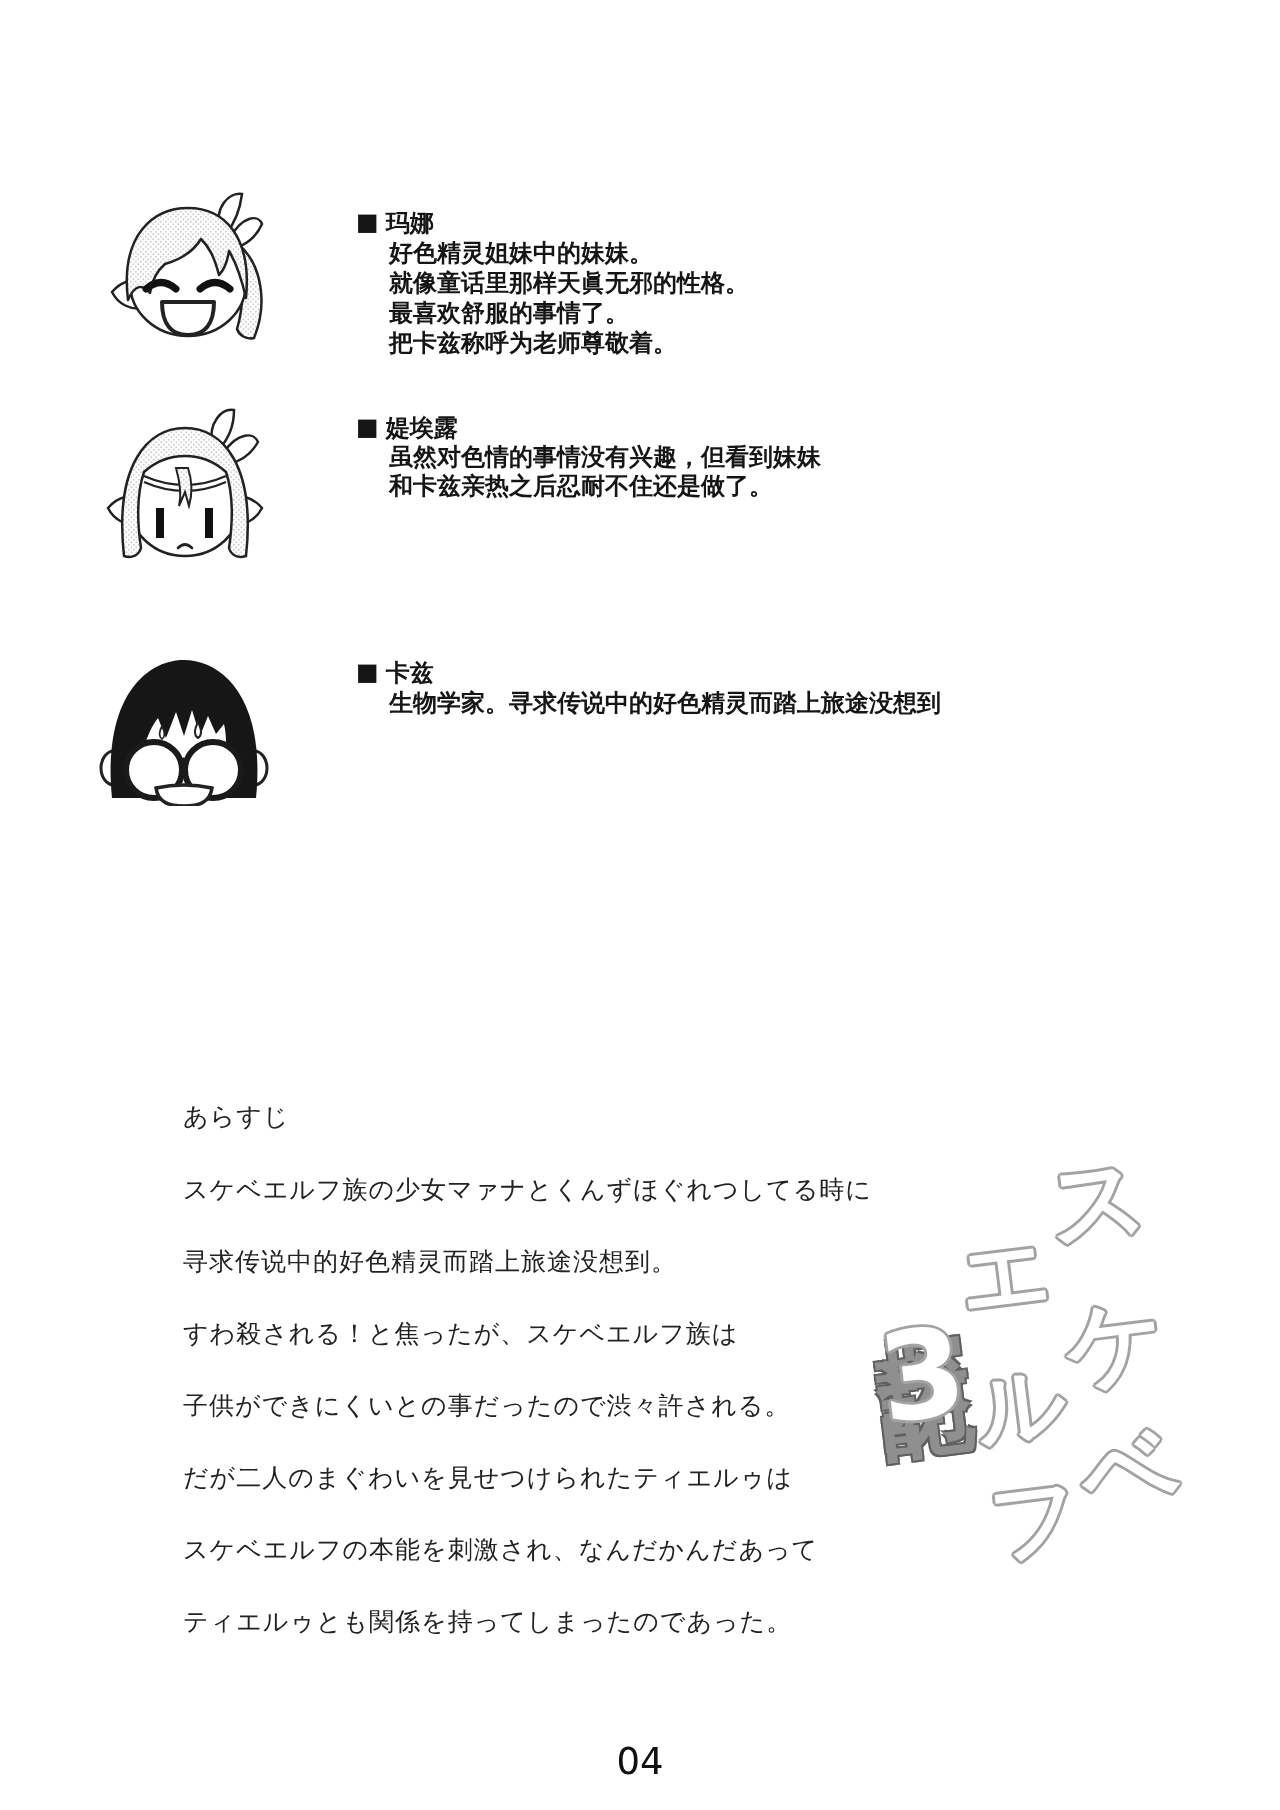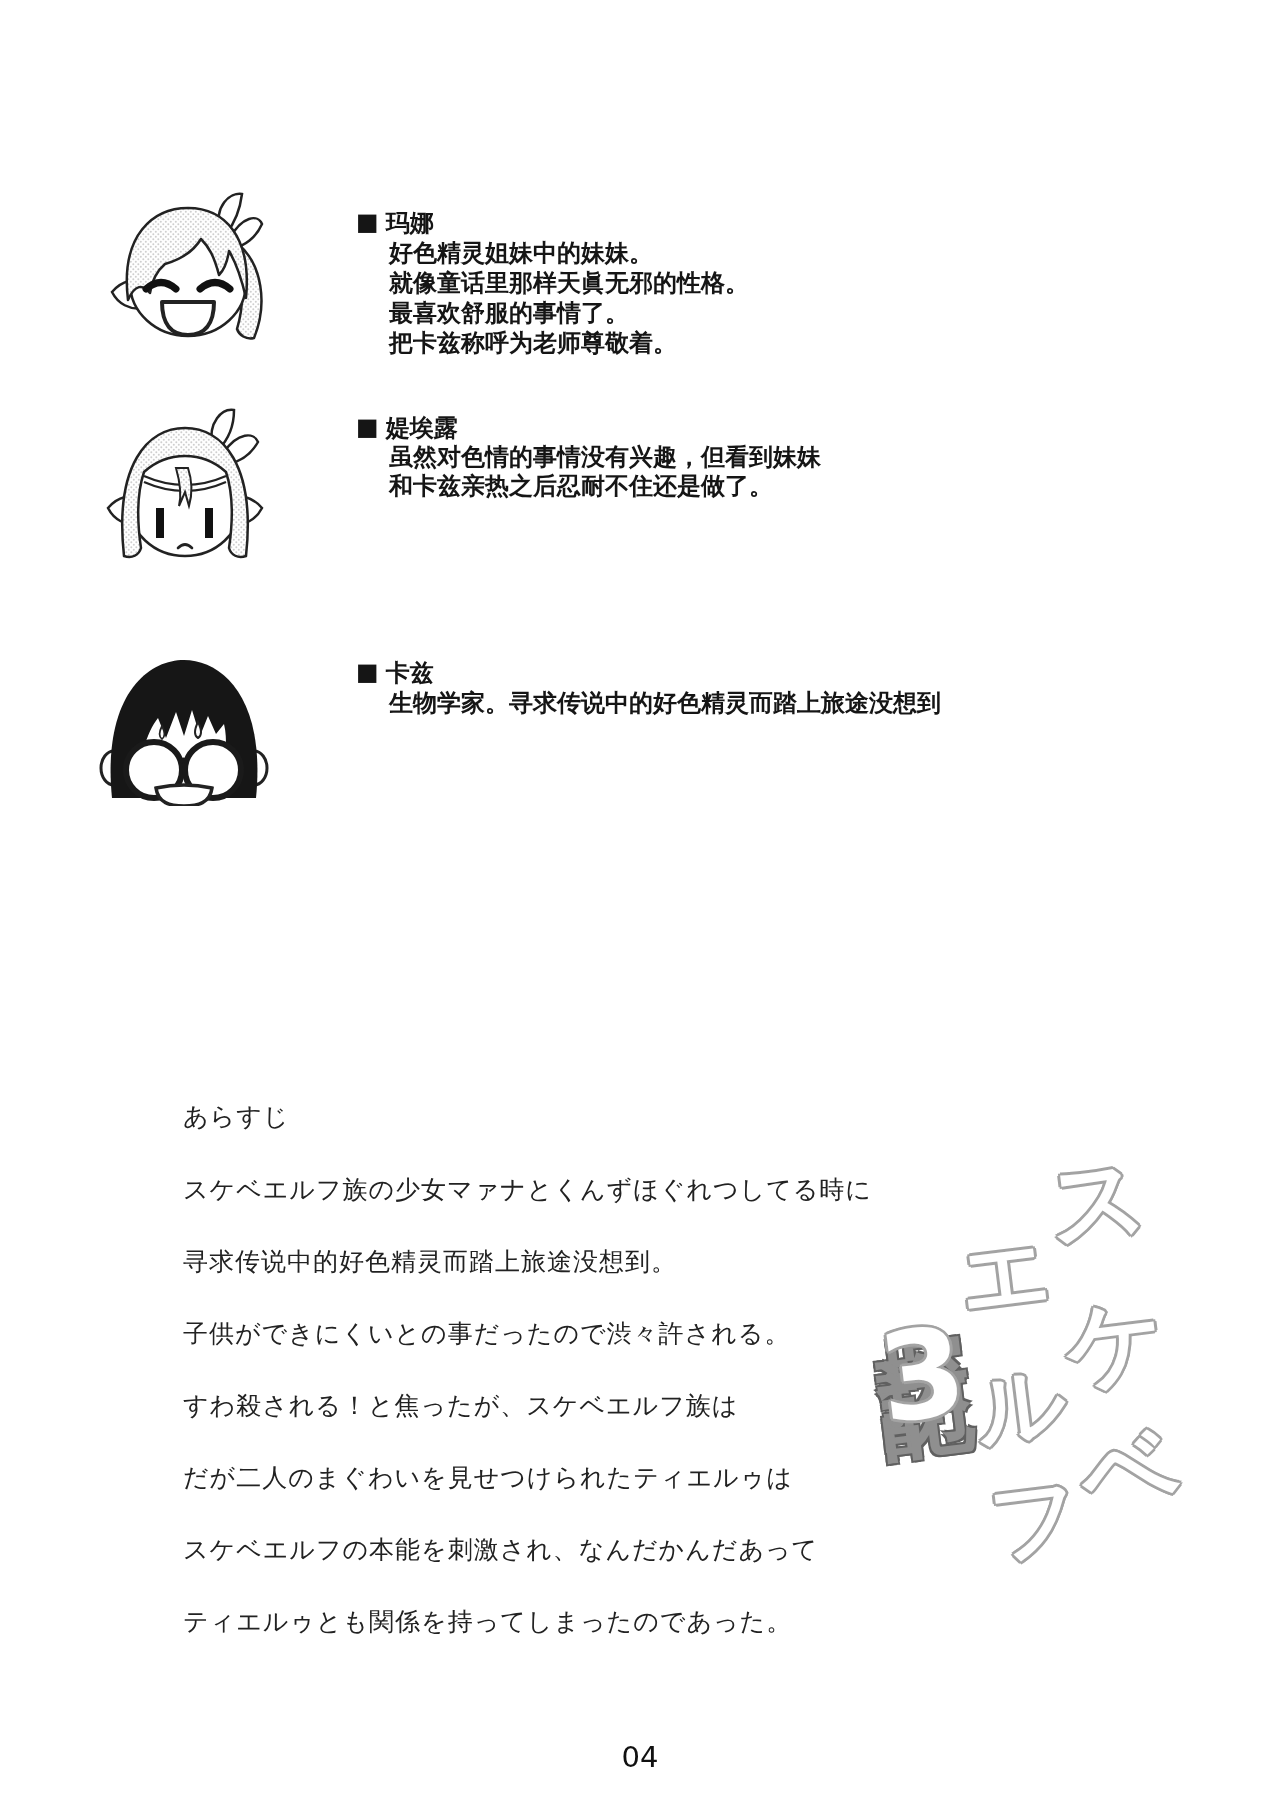--- a/index.html
+++ b/index.html
@@ -63,21 +63,21 @@
       -2px -2px 0 #606060, 2px -2px 0 #606060,
       -2px  2px 0 #606060, 2px  2px 0 #606060;
   }
   .col-sukebe{left:1024px;top:1118px;font-size:96px;letter-spacing:18px;}
   .col-elf{left:938px;top:1208px;font-size:88px;letter-spacing:16px;}
   .col-tanbouki{left:838px;top:1272px;font-size:92px;letter-spacing:14px;}
   .col-tanbouki .num{font-size:122px;}
   
   .page-number{
     position:absolute;left:560px;top:1740px;width:160px;
-    text-align:center;font-size:29px;color:#111;
+    text-align:center;font-size:37px;color:#111;
     font-family:"DejaVu Sans", sans-serif;
   }
 </style>
 </head>
 <body>
 
 <div class="page">
 
   <svg class="portrait" style="left:102px;top:188px;" width="170" height="152" viewBox="0 0 170 152">
     <defs>
@@ -179,22 +179,22 @@
       <span class="bullet">■</span>
       <span>卡兹</span>
     </div>
     <div class="char-line">生物学家。寻求传说中的好色精灵而踏上旅途没想到</div>
   </div>
 
   <div class="synopsis">
     <div class="synopsis-heading">あらすじ</div>
     <div class="synopsis-line">スケベエルフ族の少女マァナとくんずほぐれつしてる時に</div>
     <div class="synopsis-line">寻求传说中的好色精灵而踏上旅途没想到。</div>
+    <div class="synopsis-line">すわ殺される！と焦ったが、スケベエルフ族は</div>
     <div class="synopsis-line">子供ができにくいとの事だったので渋々許される。</div>
-    <div class="synopsis-line">すわ殺される！と焦ったが、スケベエルフ族は</div>
     <div class="synopsis-line">だが二人のまぐわいを見せつけられたティエルゥは</div>
     <div class="synopsis-line">スケベエルフの本能を刺激され、なんだかんだあって</div>
     <div class="synopsis-line">ティエルゥとも関係を持ってしまったのであった。</div>
   </div>
 
   <div class="title-col col-sukebe outline-white">スケベ</div>
   <div class="title-col col-elf outline-white">エルフ</div>
   <div class="title-col col-tanbouki">
     <span class="halftone-fill">探訪記</span><span class="num outline-white">3</span>
   </div>

